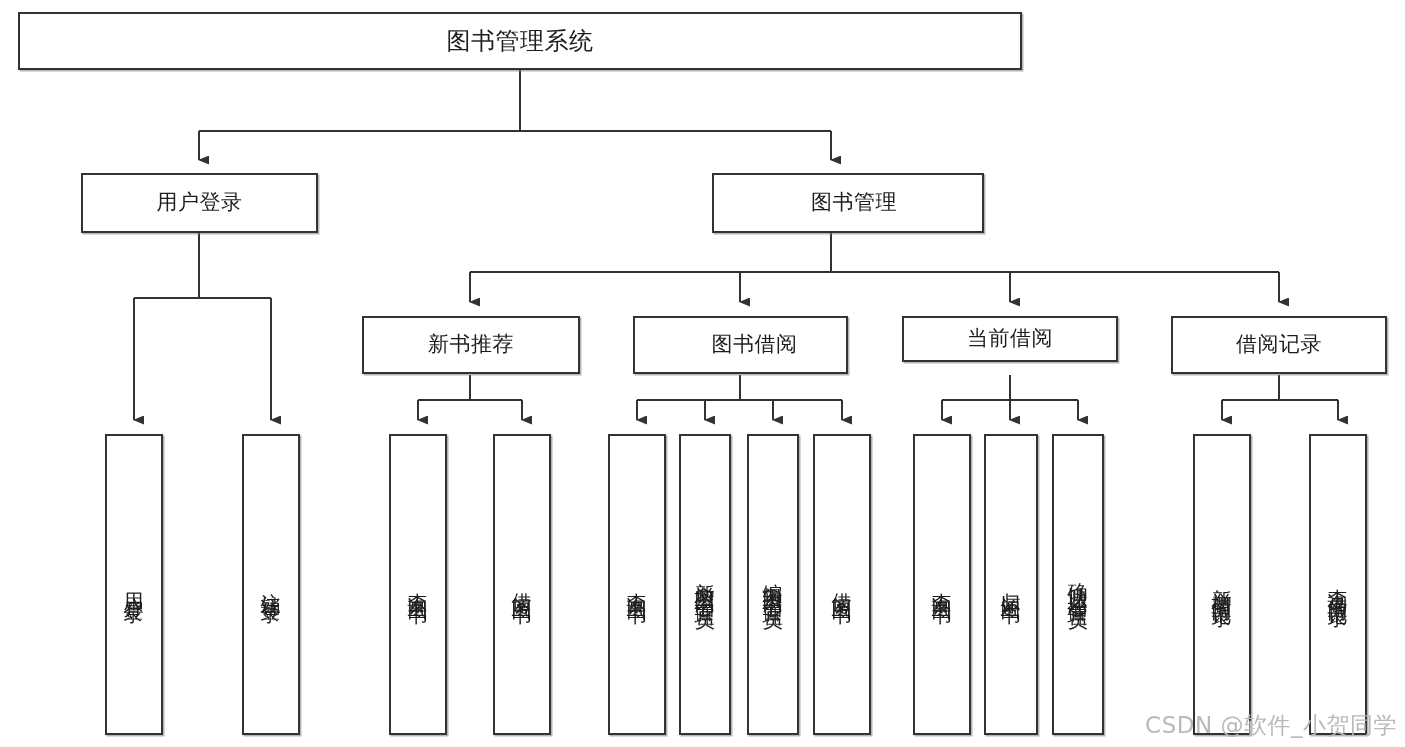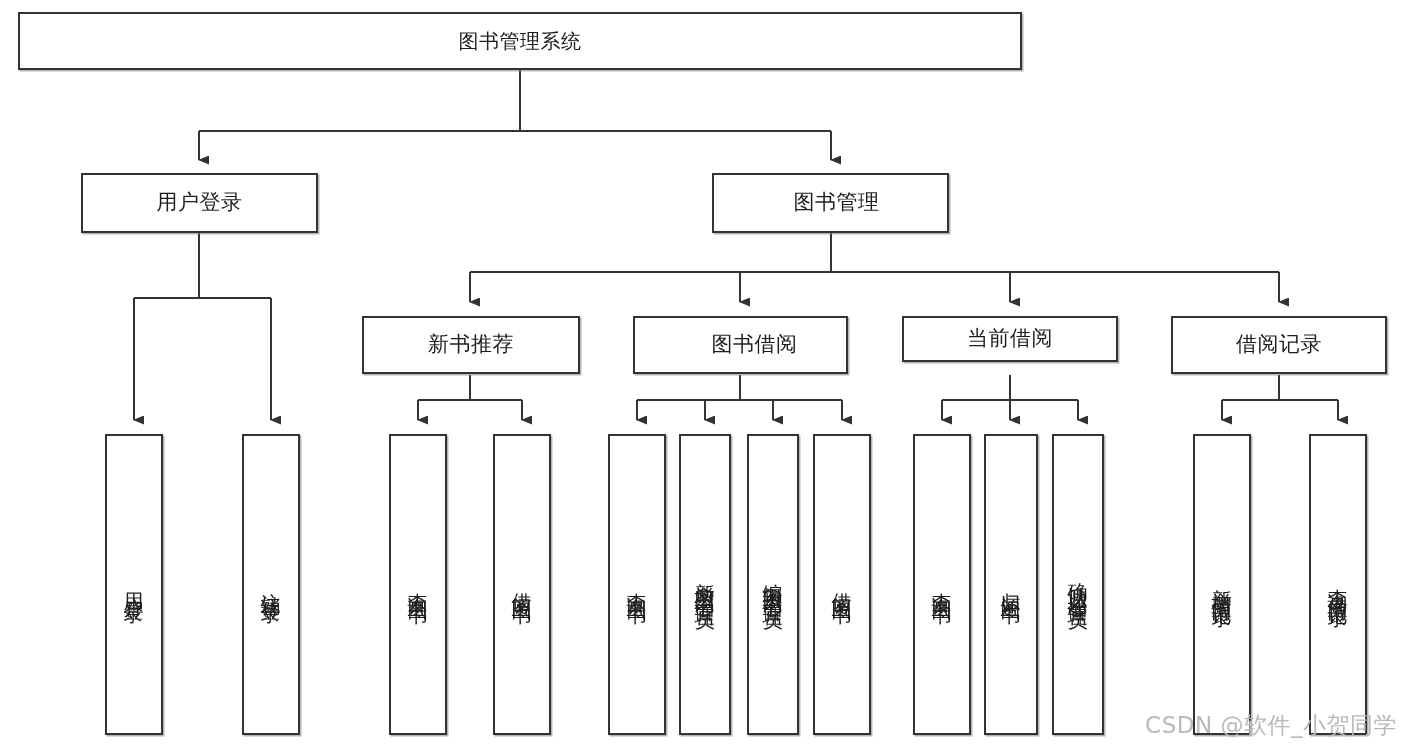--- a/index.html
+++ b/index.html
@@ -46,21 +46,21 @@
     white-space: nowrap;
     font-family: "DejaVu Sans", "Liberation Sans", sans-serif;
   }
   .node.vertical .node-label {
     writing-mode: vertical-rl;
     text-orientation: upright;
     letter-spacing: 3px;
     line-height: 1;
     white-space: nowrap;
   }
-  .node.root .node-label { font-size: 20px; }
+  .node.root .node-label { font-size: 24px; }
   .node.level2 .node-label { font-size: 21px; }
   .node.level3 .node-label { font-size: 21px; }
   .node.leaf .node-label { font-size: 20px; letter-spacing: 4px; }
   #watermark {
     position: absolute;
     right: 8px;
     bottom: 6px;
     font-size: 23px;
     color: #b9b9b9;
     letter-spacing: 0.5px;
@@ -124,21 +124,21 @@
     </g>
   </svg>
 
   <div class="node root" style="left:18px; top:12px; width:1004px; height:58px;">
     <span class="node-label">图书管理系统</span>
   </div>
 
   <div class="node level2" style="left:81px; top:173px; width:237px; height:60px;">
     <span class="node-label">用户登录</span>
   </div>
-  <div class="node level2" style="left:712px; top:173px; width:237px; height:60px;padding-left:12px;">
+  <div class="node level2" style="left:712px; top:173px; width:272px; height:60px;padding-left:12px;">
     <span class="node-label">图书管理</span>
   </div>
 
   <div class="node level3" style="left:362px; top:316px; width:218px; height:58px;">
     <span class="node-label">新书推荐</span>
   </div>
   <div class="node level3" style="left:633px; top:316px; width:215px; height:58px;padding-left:28px;">
     <span class="node-label">图书借阅</span>
   </div>
   <div class="node level3" style="left:902px; top:316px; width:216px; height:46px;">

